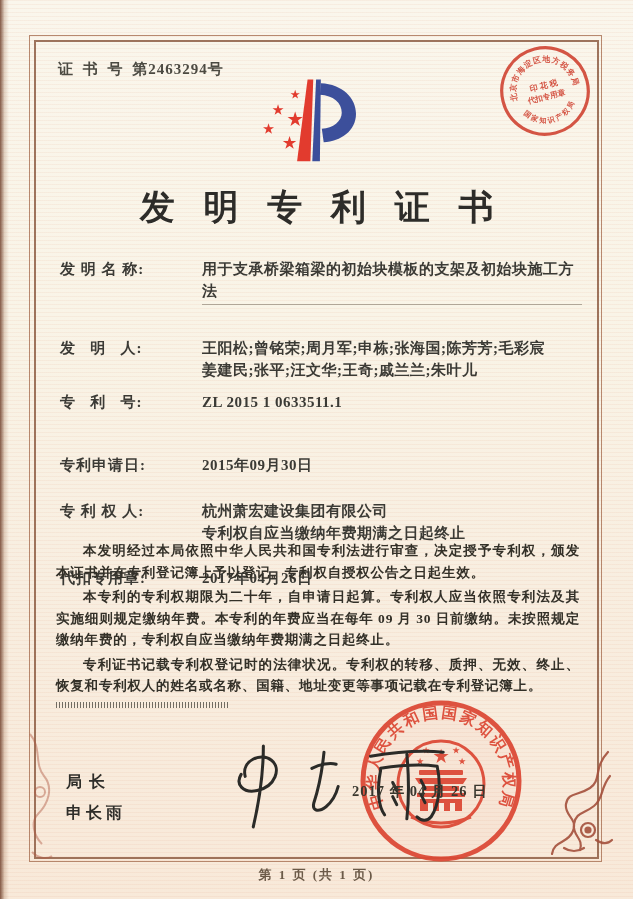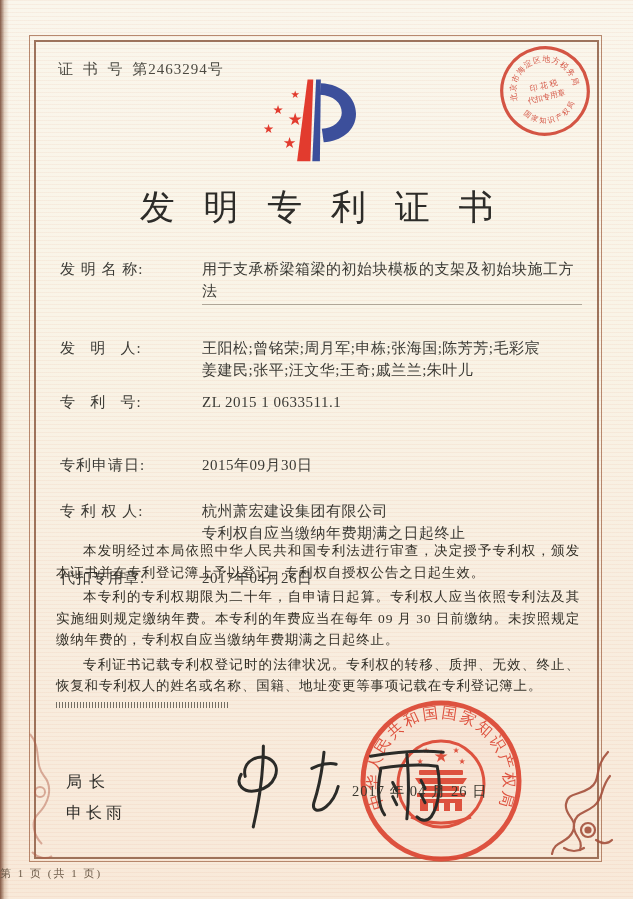--- a/index.html
+++ b/index.html
@@ -3,20 +3,21 @@
 <meta charset="utf-8">
 <style>
   html,body { margin:0; padding:0; background:#e8e4da; }
   .paper {
     position:relative; width:633px; height:899px; margin:0 auto;
     font-family:"Liberation Serif","DejaVu Serif",serif;
     background:
       repeating-linear-gradient(180deg, rgba(222,152,120,0.10) 0 1px, rgba(0,0,0,0) 1px 4px),
       linear-gradient(180deg,#faf6ec 0%, #f9f4e7 35%, #f8eee0 65%, #f8e9d9 100%);
     overflow:hidden;
+    font-weight:bold;
   }
   .spine { position:absolute; left:0; top:0; width:9px; height:899px;
     background:linear-gradient(90deg, rgba(110,62,42,0.85), rgba(150,100,70,0.25), rgba(0,0,0,0)); }
   .frame-outer { position:absolute; left:29px; top:35px; width:571px; height:825px;
     border:1px solid rgba(160,100,70,0.75); pointer-events:none; }
   .frame-inner { position:absolute; left:34px; top:40px; width:561px; height:815px;
     border:2px solid rgba(135,84,58,0.8); pointer-events:none; }
 
   .cert-no { position:absolute; left:58px; top:60px; font-size:15px; color:#4c4a42; letter-spacing:3px; }
   .cert-no .num { letter-spacing:1px; }
@@ -52,22 +53,22 @@
 
   .signature { position:absolute; left:182px; top:738px; width:284px; height:96px; z-index:6; }
 
   .grant-seal { position:absolute; left:356px; top:696px; width:170px; height:170px; opacity:0.93; z-index:4; }
   .seal-date { position:absolute; left:352px; top:782px; font-size:14.5px; color:#3a382f;
     letter-spacing:1px; z-index:7; white-space:nowrap; }
 
   .corner-br { position:absolute; left:538px; top:748px; width:78px; height:118px; opacity:0.9; }
   .corner-bl { position:absolute; left:24px; top:728px; width:48px; height:140px; opacity:0.45; }
 
-  .footer { position:absolute; left:0; top:866px; width:100%; 
-    font-size:11px; color:#6b5a48; letter-spacing:2px; }
+  .footer { position:absolute; left:0; top:866px; width:100%; text-align:center;
+    font-size:13px; color:#6b5a48; letter-spacing:2px; }
 
   svg text { font-family:"Liberation Serif","DejaVu Serif",serif; }
 </style>
 </head>
 <body>
 
 <div class="paper">
 
   <div class="spine"></div>
   <div class="frame-outer"></div>

